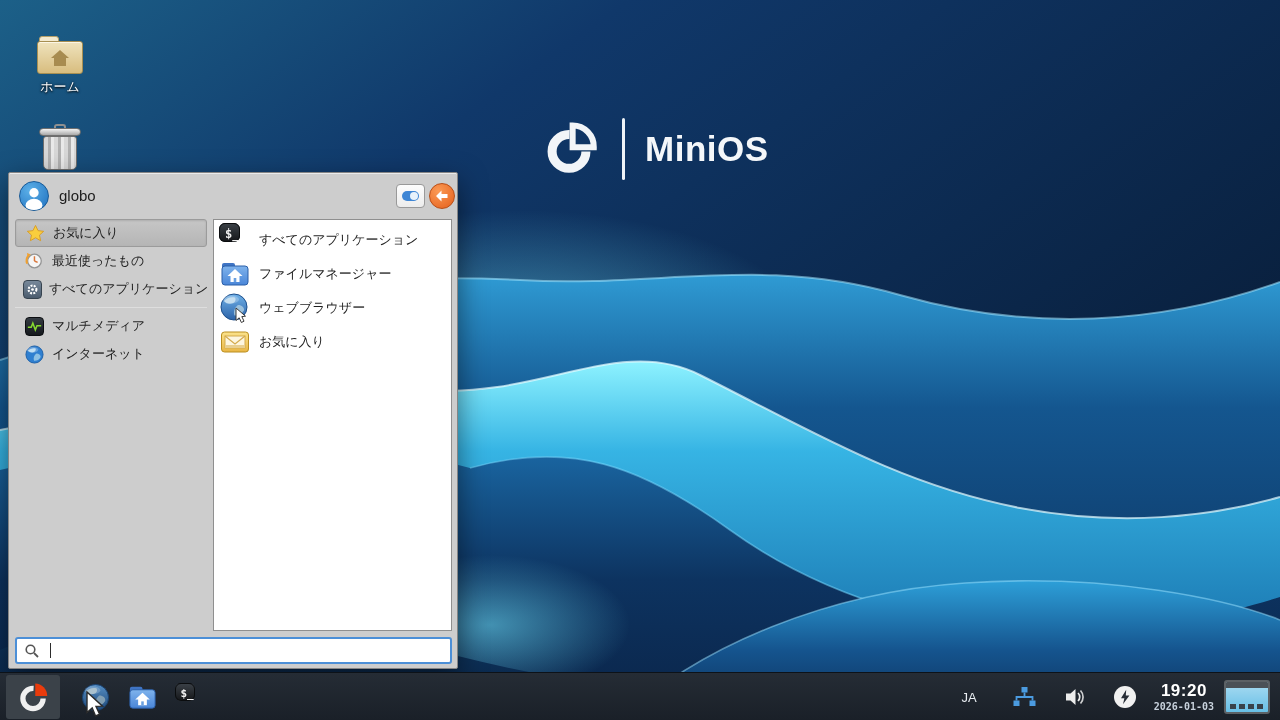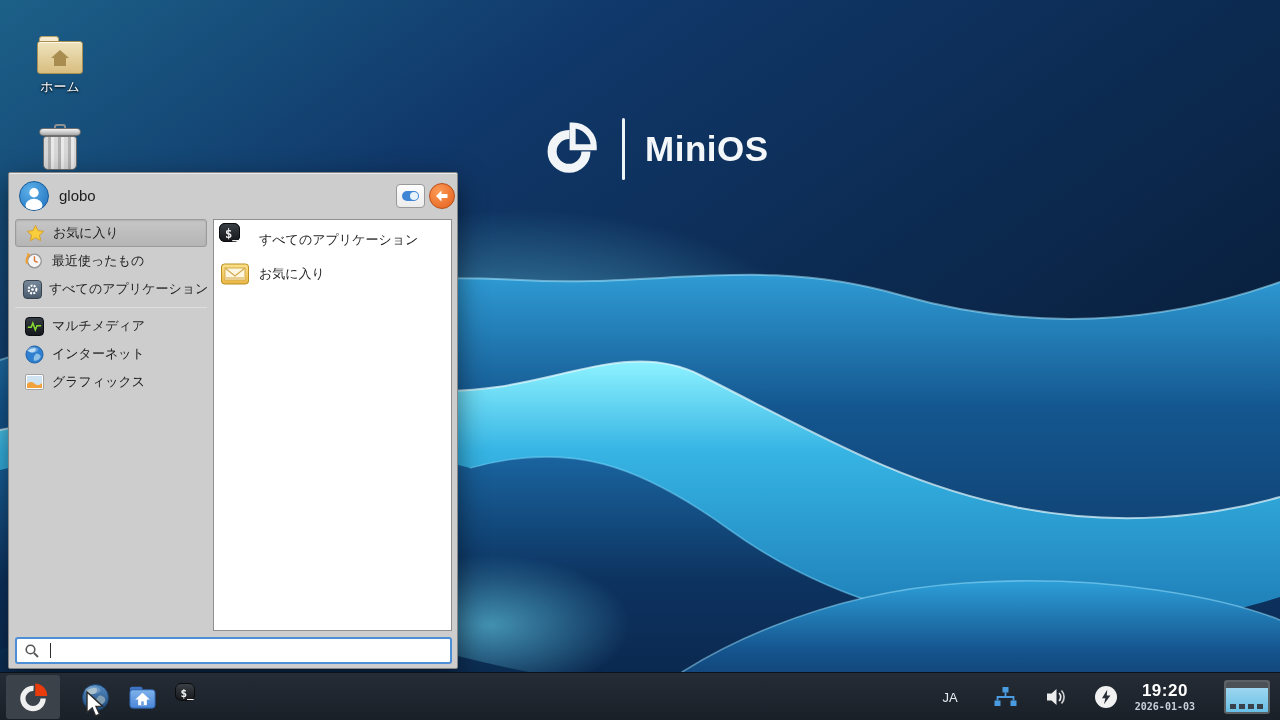--- a/index.html
+++ b/index.html
@@ -70,21 +70,21 @@
   
   .taskbar { position:absolute; left:0; top:672px; width:1280px; height:48px; background:linear-gradient(#252c35,#1a2028); border-top:1px solid #0d1218; }
   .tb-left { position:absolute; left:0; top:0; height:48px; display:flex; align-items:center; }
   .tb-menu-btn { width:54px; height:44px; margin:2px 0 2px 6px; background:#3b4249; border-radius:3px; display:flex; align-items:center; justify-content:center; }
   .tb-launch { width:42px; height:48px; display:flex; align-items:center; justify-content:center; }
   .tb-right { position:absolute; right:0; top:0; height:48px; display:flex; align-items:center; padding-right:10px; }
   .kbd-layout { color:#e9edf2; font-size:13px; margin-right:36px;margin-left:6px; }
   .tray-net { margin-right:28px; display:flex; }
   .tray-vol { margin-right:26px; display:flex; }
   .tray-power { margin-right:18px; width:22px; height:22px; border-radius:50%; background:#f1f1f1; display:flex; align-items:center; justify-content:center; }
-  .clock { margin-right:29px; text-align:center; line-height:1; }
+  .clock { margin-right:10px; text-align:center; line-height:1; }
   .clock .time { color:#ffffff; font-size:17px; font-weight:bold; letter-spacing:0.5px; }
   .clock .date { margin-top:3px; color:#c7d1dc; font-size:10px; font-family:"DejaVu Sans Mono", monospace;font-weight:bold; }
   .show-desktop { width:46px; height:34px; border:2px solid #5c6165; border-radius:3px; background:linear-gradient(#aadcf2,#68bfe6); position:relative; overflow:hidden; }
   .show-desktop .bar { position:absolute; left:0; top:0; width:100%; height:6px; background:#4b5157; }
   .show-desktop .dots { position:absolute; left:4px; bottom:3px; display:flex; gap:3px; }
   .show-desktop .dots i { display:block; width:6px; height:5px; background:#39424b; }
 
   .cursor-overlay { position:absolute; left:85px; top:691px; width:22px; height:28px; }
 </style>
 </head>
@@ -244,37 +244,62 @@
         <span class="cicon">
           <svg width="19" height="19" viewBox="0 0 20 20">
             <circle cx="10" cy="10" r="9" fill="#2f7fd0" stroke="#1b5fa6" stroke-width="1"></circle>
             <path d="M3,6 C5,4 8,3 11,3.5 C12,5 11,7 9,7.5 C7,8 5.5,8 3,6 Z" fill="#b9def3" opacity="0.9"></path>
             <path d="M12,9 C14.5,9 16.5,10.5 16.5,12.5 C15,15.5 12,16.8 9.5,16.5 C8.5,14 9.5,10.5 12,9 Z" fill="#9ccbe8" opacity="0.85"></path>
             <ellipse cx="8" cy="5" rx="6" ry="3" fill="#ffffff" opacity="0.25"></ellipse>
           </svg>
         </span>
         <span class="clabel">インターネット</span>
       </div>
-      <div class="cat-item">
-        <span class="cicon">
-          <span class="icon-box" style="width:19px;height:16px;background:#fff;border:1px solid #a3a3a3;border-radius:2px;">
-            <svg width="15" height="12" viewBox="0 0 15 12">
-              <rect x="0" y="0" width="15" height="12" fill="#cfe3f2"></rect>
-              <path d="M0,8 C3,5 6,6 8,8 C10,10 13,9 15,7 L15,12 L0,12 Z" fill="#f2a23c"></path>
-            </svg>
-          </span>
-        </span>
-        <span class="clabel">グラフィックス</span>
-      </div>
     </div>
 
     <div class="app-pane">
       <div class="app-item">
         <span class="aicon"><span class="term-icon">$_</span></span>
         <span class="alabel">すべてのアプリケーション</span>
+      </div>
+      <div class="app-item">
+        <span class="aicon">
+          <svg width="32" height="32" viewBox="0 0 32 32">
+            <rect x="3" y="5" width="13" height="8" rx="2" fill="#3f74c4"></rect>
+            <rect x="3" y="8" width="26" height="19" rx="3" fill="url(#fgrad)" stroke="#2b5fa8" stroke-width="1"></rect>
+            <defs>
+                <linearGradient id="fgrad" x1="0" y1="0" x2="0" y2="1">
+                  <stop offset="0" stop-color="#7fb3ec"></stop>
+                  <stop offset="1" stop-color="#4a86d8"></stop>
+                </linearGradient>
+              </defs>
+            <polygon points="16,11 8.5,18 23.5,18" fill="#fff"></polygon>
+            <rect x="11.5" y="17.5" width="9" height="6.5" fill="#fff"></rect>
+            <rect x="14.7" y="20" width="2.6" height="4" fill="#6aa0e0"></rect>
+          </svg>
+        </span>
+        <span class="alabel">ファイルマネージャー</span>
+      </div>
+      <div class="app-item">
+        <span class="aicon">
+          <svg width="32" height="32" viewBox="0 0 32 32">
+            <circle cx="15" cy="15" r="13" fill="url(#ggrad)" stroke="#1d4f8c" stroke-width="1"></circle>
+            <defs>
+                <linearGradient id="ggrad" x1="0" y1="0" x2="0" y2="1">
+                  <stop offset="0" stop-color="#6fb1e8"></stop>
+                  <stop offset="1" stop-color="#2d63a8"></stop>
+                </linearGradient>
+              </defs>
+            <path d="M5,9 C8,5.5 12,4.5 16,5.5 C17.5,8 16,11 12.5,11.5 C9.5,12 7.5,12 5,9 Z" fill="#bcd9ec" opacity="0.9"></path>
+            <path d="M19,13 C23,13 25.5,15.5 25,18.5 C22.5,22.5 18.5,24 15.5,23.5 C14,20 15.5,15.5 19,13 Z" fill="#a9cbe2" opacity="0.85"></path>
+            <ellipse cx="12" cy="7.5" rx="8" ry="4" fill="#ffffff" opacity="0.25"></ellipse>
+            <path d="M17,16 L17,28.5 L20.2,25.8 L22.4,30.5 L25,29.2 L22.8,24.6 L26.5,24.2 Z" fill="#fff" stroke="#3a3a3a" stroke-width="1"></path>
+          </svg>
+        </span>
+        <span class="alabel">ウェブブラウザー</span>
       </div>
       <div class="app-item">
         <span class="aicon">
           <svg width="32" height="32" viewBox="0 0 32 32">
             <rect x="2.5" y="6" width="27" height="20" rx="3" fill="url(#mgrad)" stroke="#ba8e20" stroke-width="1"></rect>
             <defs>
                 <linearGradient id="mgrad" x1="0" y1="0" x2="0" y2="1">
                   <stop offset="0" stop-color="#fbe28a"></stop>
                   <stop offset="1" stop-color="#e9b645"></stop>
                 </linearGradient>

